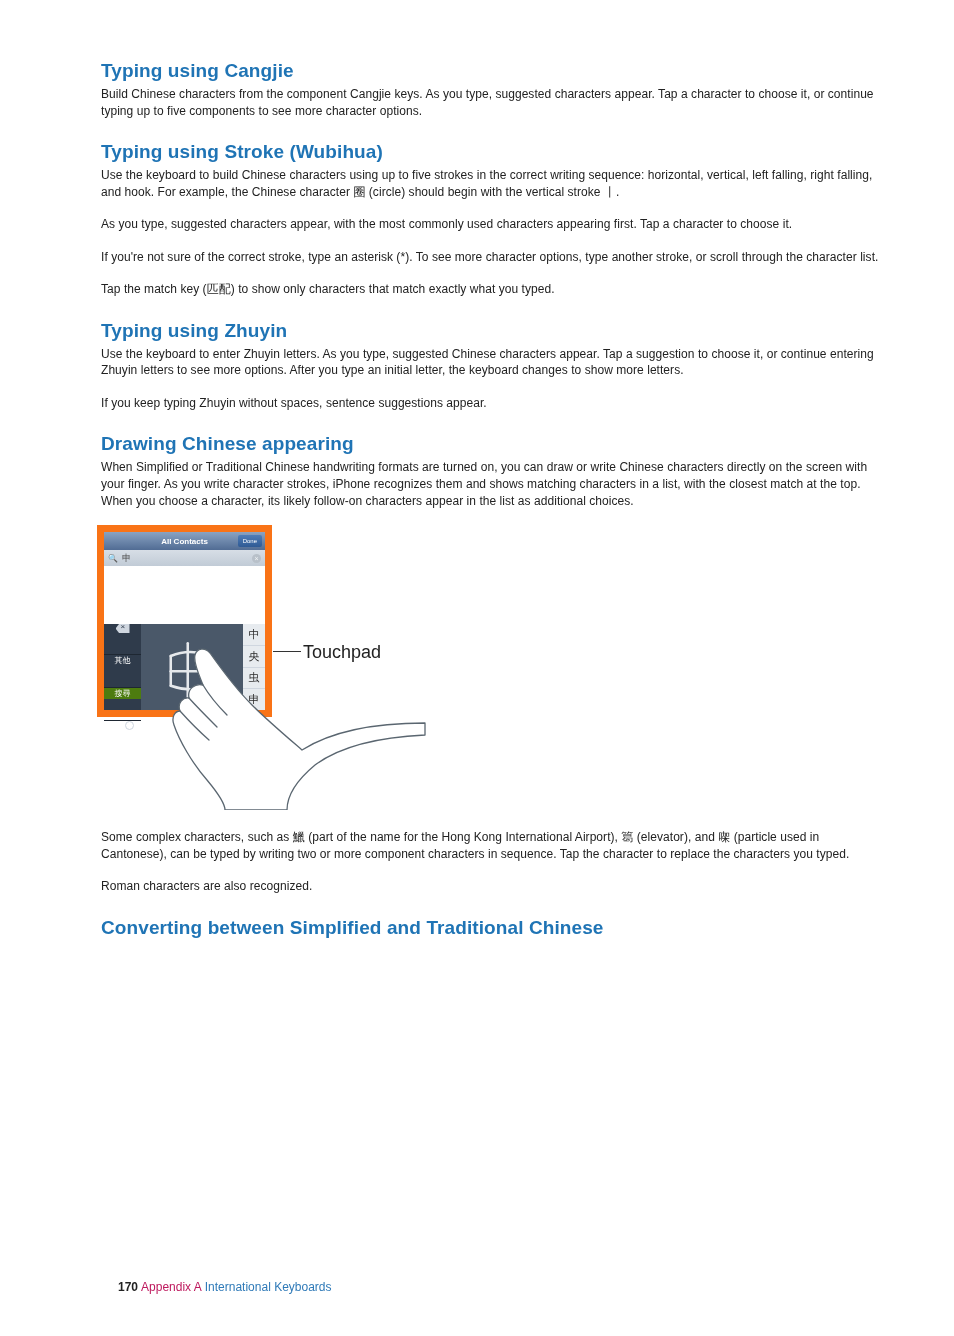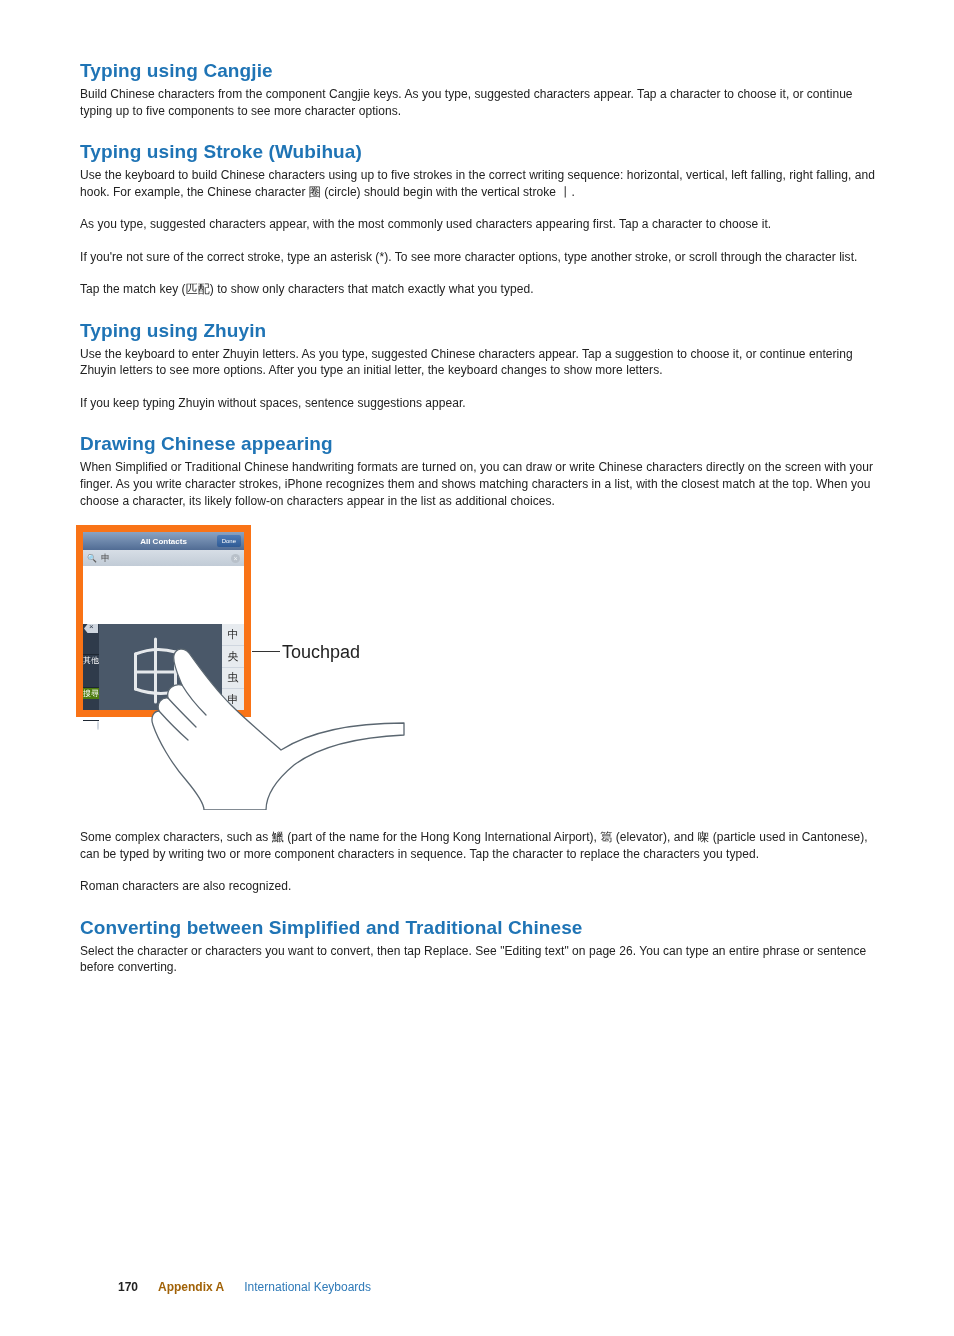--- a/index.html
+++ b/index.html
@@ -1,38 +1,38 @@
 <!DOCTYPE html>
 <html><head>
 <meta charset="utf-8">
 <style>
   * { margin: 0; padding: 0; box-sizing: border-box; }
   html, body { width: 954px; height: 1336px; background: #fff; font-family: "Helvetica Neue", Helvetica, Arial, sans-serif; color: #222; }
-  .page { position: relative; width: 954px; height: 1336px; padding: 60px 70px 40px 80px; }
+  .page { position: relative; width: 954px; height: 1336px; padding: 60px 70px 40px 101px; }
   h2.section { color: #1f74b5; font-size: 19px; font-weight: 600; margin-top: 22px; margin-bottom: 4px; letter-spacing: 0.1px; }
   h2.section:first-child { margin-top: 0; }
   p.body { font-size: 12px; line-height: 1.38; color: #222; margin-bottom: 16px; font-weight: 400; letter-spacing: 0.05px; }
   p.body:last-of-type { margin-bottom: 0; }
-  .footer { position: absolute; left: 0; right: 0; bottom: 42px; display: flex; align-items: baseline; gap: 20px; padding-left: 118px; font-size: 12px; }
+  .footer { position: absolute; left: 0; right: 0; bottom: 42px; display: flex; align-items: baseline; gap: 3px; padding-left: 118px; font-size: 12px; }
   .footer .pn { font-weight: 600; color: #222; }
-  .footer .ap { font-weight: 700; color: #a16207; margin-top: 8px; }
+  .footer .ap { font-weight: 400; color: #be185d; margin-top: 8px; }
   .footer .bc { color: #2f7ab8; }
   .figure-wrap { position: relative; width: 380px; height: 280px; margin: 10px 0 24px -4px; }
   
   .phone { position: absolute; left: 0; top: 0; width: 175px; border: 7px solid #f97316; background: #fff; }
   .navbar { height: 18px; background: linear-gradient(#8aa3c2, #516c94); display: flex; align-items: center; justify-content: center; position: relative; }
   .navbar .title { color: #fff; font-size: 8px; font-weight: 700; }
   .navbar .done { position: absolute; right: 3px; top: 3px; height: 12px; line-height: 12px; padding: 0 5px; font-size: 6px; color: #fff; background: linear-gradient(#4f7db8,#2f5a94); border-radius: 2px; }
   .searchbar { height: 16px; background: linear-gradient(#d7dee6,#c1cbd6); display: flex; align-items: center; padding: 0 4px; gap: 4px; }
   .searchbar .mag { font-size: 8px; color: #8a95a2; }
   .searchbar .txt { font-size: 9px; color: #4a4a4a; }
   .searchbar .clr { margin-left: auto; width: 9px; height: 9px; background: #b8c0c9; border-radius: 50%; display: flex; align-items: center; justify-content: center; color: #f0f3f6; font-size: 7px; }
   .list { height: 58px; background: #fff; }
   .kbd { display: flex; background: #2f3b4b; }
-  .kbd-left { width: 16px; display: flex; flex-direction: column; gap: 21px; }
+  .kbd-left { width: 37px; display: flex; flex-direction: column; gap: 21px; }
   .kbd-left .krow { flex: 1; display: flex; align-items: center; justify-content: center; border-top: 1px solid #1e2732; font-size: 8px; color: #fff; }
   .kbd-left .krow:first-child { border-top: none; }
   .kbd-left .krow.blue { background: #4d7c0f; }
   .kbd-left .krow .bsp { display:inline-block; width:14px; height:9px; background:#cfd6df; clip-path: polygon(25% 0, 100% 0, 100% 100%, 25% 100%, 0 50%); position:relative; }
   .kbd-left .krow .bsp::after { content:"×"; position:absolute; left:5px; top:-2px; font-size:8px; color:#2f3b4b; }
   .kbd-left .krow.nums { font-size: 7px; gap:2px; }
   .kbd-left .krow .globe { width:9px;height:9px;border:1px solid #cfd6df;border-radius:50%;position:relative; }
   .kbd-mid { flex: 1; background: #4a5869; position: relative; }
   .kbd-right { width: 22px; display: flex; flex-direction: column; background: #e7ebef; }
   .kbd-right .sug { flex: 1; display: flex; align-items: center; justify-content: center; border-top: 1px solid #cfd6df; font-size: 11px; color: #2a2a2a; }
@@ -116,21 +116,20 @@
         <path d="M42 53 C50 62 62 74 70 82"></path>
         <path d="M33 66 C42 76 54 88 62 95"></path>
       </g>
     </svg>
   </div>
 
   <p class="body">Some complex characters, such as 鱲 (part of the name for the Hong Kong International Airport), 䈓 (elevator), and 㗎 (particle used in Cantonese), can be typed by writing two or more component characters in sequence. Tap the character to replace the characters you typed.</p>
   <p class="body">Roman characters are also recognized.</p>
 
   <h2 class="section">Converting between Simplified and Traditional Chinese</h2>
-  <p class="body">Select the character or characters you want to convert, then tap Replace. See "Editing text" on page 26. You can type an entire phrase or sentence before converting.</p>
 
   <div class="footer">
     <span class="pn">170</span>
     <span class="ap">Appendix A</span>
     <span class="bc">International Keyboards</span>
   </div>
 
 </div>
 
 </body></html>

